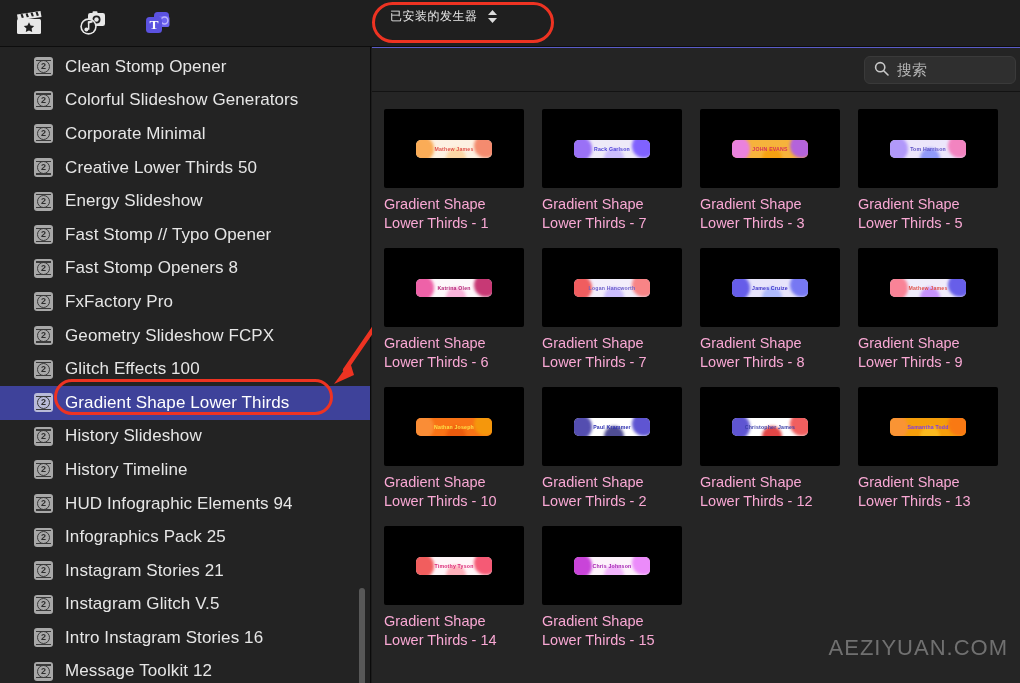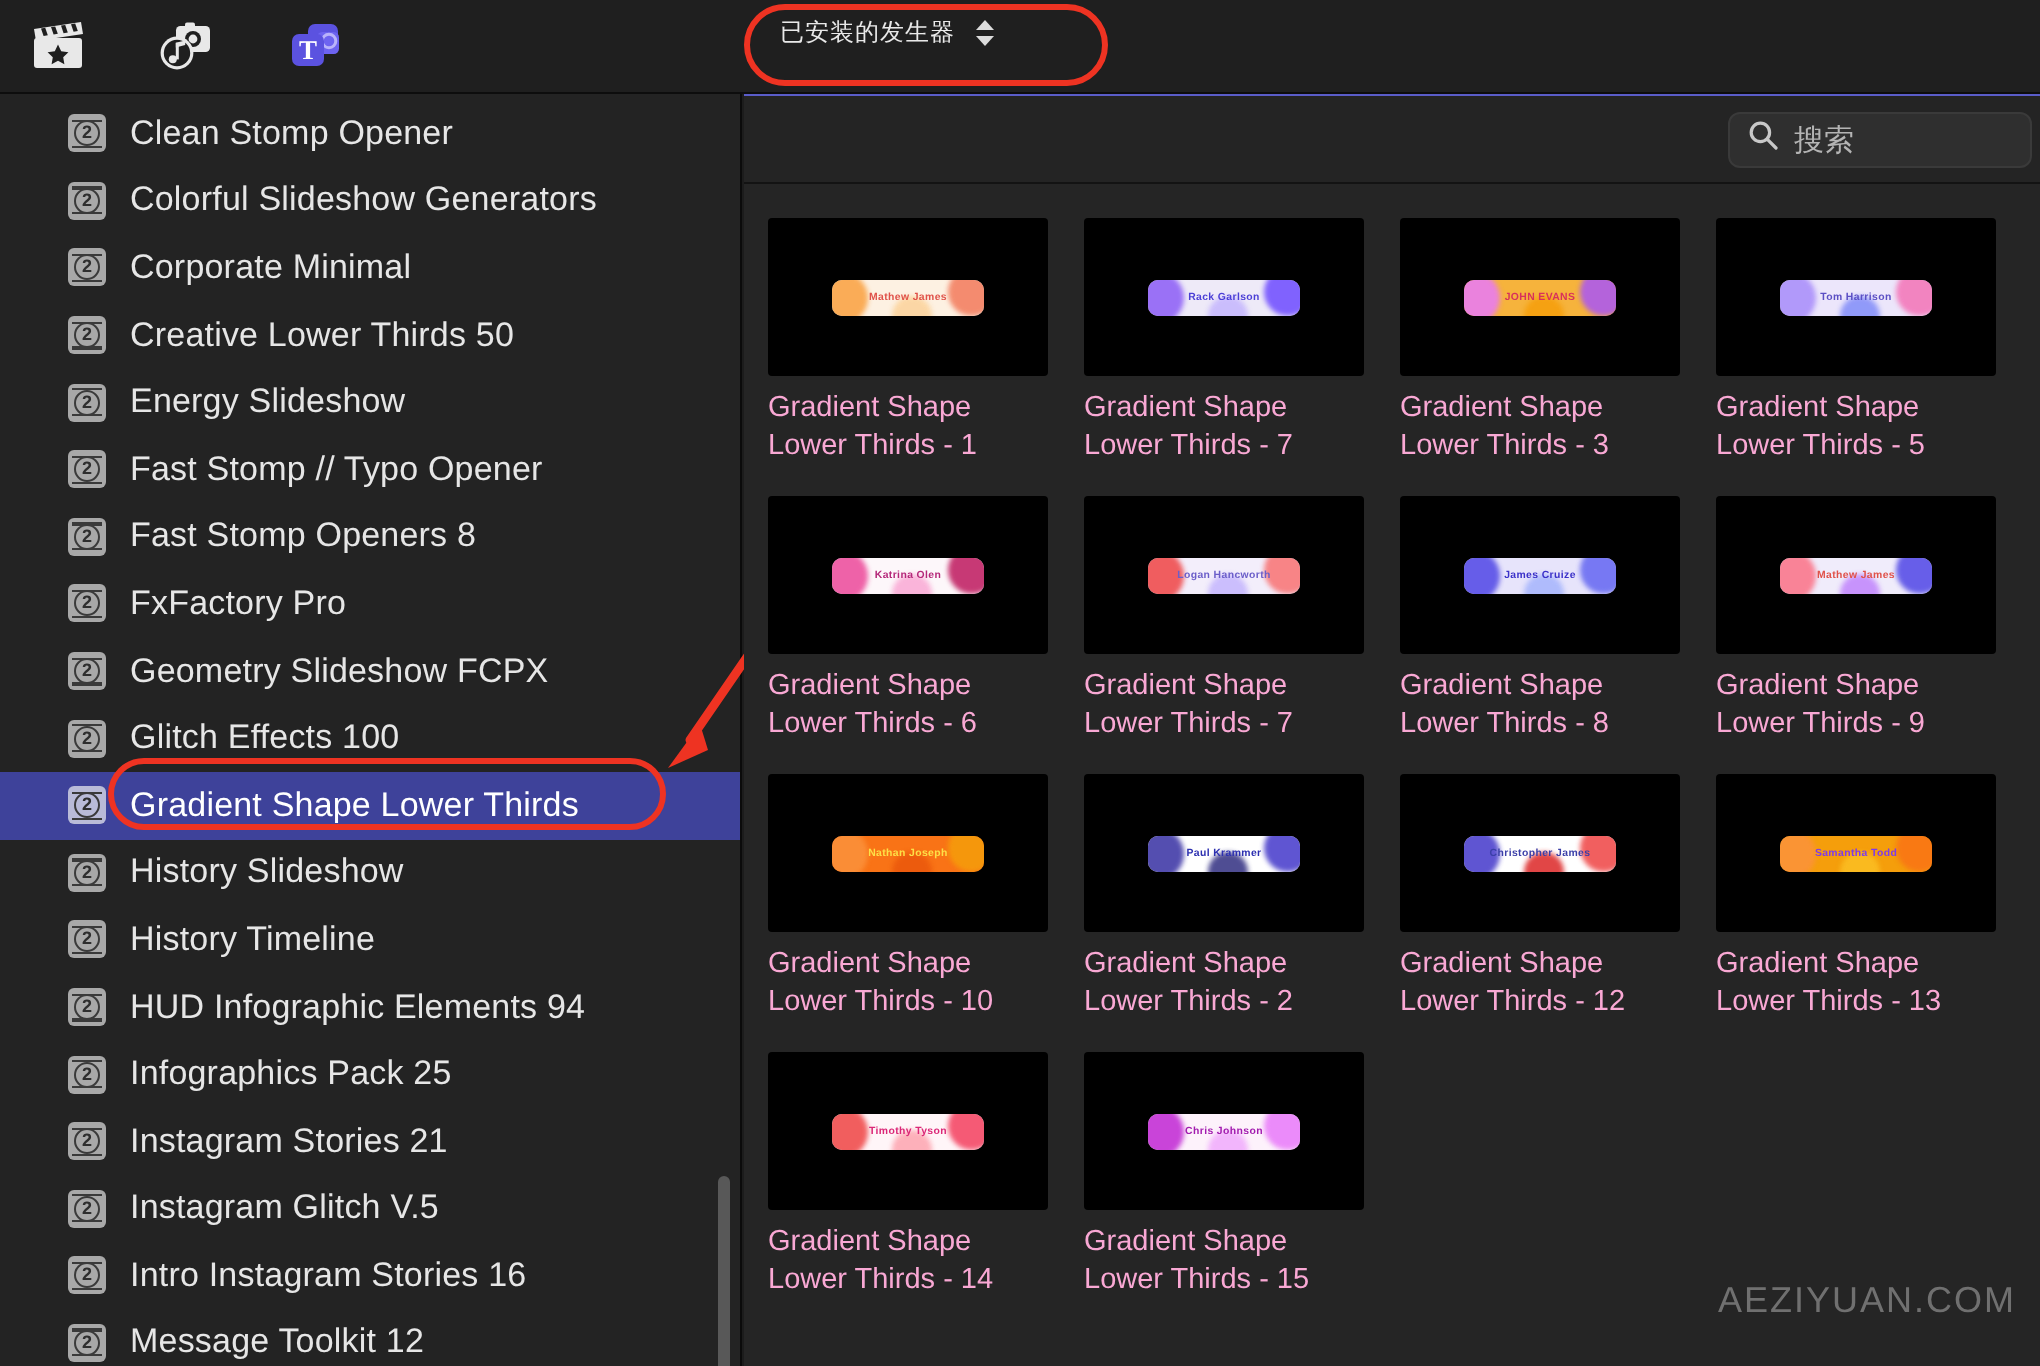--- a/index.html
+++ b/index.html
@@ -126,21 +126,21 @@
     white-space: nowrap;
   }
   .blob { position: absolute; border-radius: 50%; filter: blur(1.4px); z-index: 1; }
   .cell-caption {
     margin-top: 7px; width: 142px;
     color: #f9a8d4; font-size: 14.5px; line-height: 19px;
   }
 
   .watermark {
     position: absolute; right: 12px; bottom: 22px;
-    color: #8a8a8a; font-size: 18px; letter-spacing: 1px;
+    color: #8a8a8a; font-size: 22px; letter-spacing: 1px;
     opacity: .75; pointer-events: none;
   }
 </style>
 </head>
 <body>
 
 <div id="app">
 
   <div class="toolbar">
 

